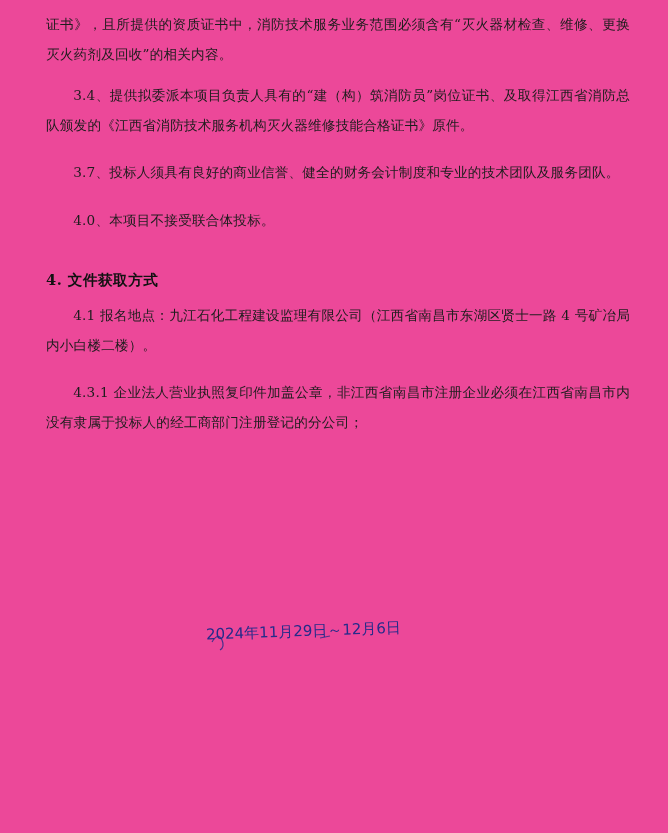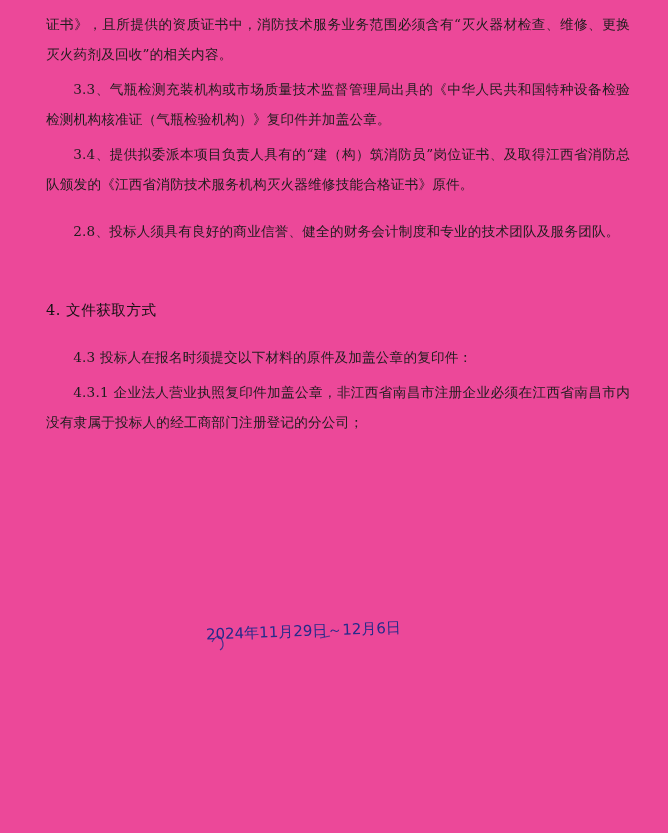--- a/index.html
+++ b/index.html
@@ -34,21 +34,21 @@
   .para.indent {
     text-indent: 2em;
   }
   .para.cont {
     text-indent: 0;
   }
   .gap-sm { height: 6px; }
   .gap-lg { height: 20px; }
   .heading {
     font-size: 14.6px;
-    font-weight: normal;
+    font-weight: bold;
     line-height: 30px;
     margin: 0;
     letter-spacing: 0.5px;
     color: #111111;
   }
   .section4 {
     margin-top: 10px;
   }
   
   .hand {
@@ -78,42 +78,42 @@
   }
 </style>
 </head>
 <body>
 
 <div class="page">
 
   <div>
     <p class="para cont">证书》，且所提供的资质证书中，消防技术服务业务范围必须含有“灭火器材检查、维修、更换灭火药剂及回收”的相关内容。</p>
     <div class="gap-sm"></div>
-    <p class="para indent">3.3、气瓶检测充装机构或市场质量技术监督管理局出具的《中华人民共和国特种设备检验检测机构核准证（气瓶检验机构）》复印件并加盖公章。</p>
     <div class="gap-sm"></div>
     <p class="para indent">3.4、提供拟委派本项目负责人具有的“建（构）筑消防员”岗位证书、及取得江西省消防总队颁发的《江西省消防技术服务机构灭火器维修技能合格证书》原件。</p>
     <div class="gap-sm"></div>
     <div class="gap-sm"></div>
     <div class="gap-sm"></div>
-    <p class="para indent">2.8、投标人须具有良好的商业信誉、健全的财务会计制度和专业的技术团队及服务团队。</p>
+    <p class="para indent">3.7、投标人须具有良好的商业信誉、健全的财务会计制度和专业的技术团队及服务团队。</p>
     <div class="gap-sm"></div>
     <div class="gap-sm"></div>
     <div class="gap-sm"></div>
+    <p class="para indent">4.0、本项目不接受联合体投标。</p>
   </div>
 
   <div class="gap-lg"></div>
 
   <h2 class="heading section4">4.  文件获取方式</h2>
 
   <div class="gap-sm"></div>
 
   <div>
+    <p class="para indent">4.1  报名地点：九江石化工程建设监理有限公司（江西省南昌市东湖区贤士一路 4 号矿冶局内小白楼二楼）。</p>
     <div class="gap-sm"></div>
     <div class="gap-sm"></div>
-    <p class="para indent">4.3  投标人在报名时须提交以下材料的原件及加盖公章的复印件：</p>
     <div class="gap-sm"></div>
     <p class="para indent">4.3.1  企业法人营业执照复印件加盖公章，非江西省南昌市注册企业必须在江西省南昌市内没有隶属于投标人的经工商部门注册登记的分公司；</p>
 
   </div>
 
   <div class="hand blue" style="left:206px; top:622px;">2024年11月29日～12月6日</div>
 
   <svg class="hand-ink" width="240" height="40" style="left:200px; top:616px;" viewBox="0 0 240 40">
     <path d="M12 26 q6 -10 10 -2 q3 7 -2 10" stroke="#1b2a8a" stroke-width="1.2" fill="none" opacity="0.8"></path>
     <path d="M120 22 l10 -2" stroke="#1b2a8a" stroke-width="1.1" fill="none" opacity="0.75"></path>

